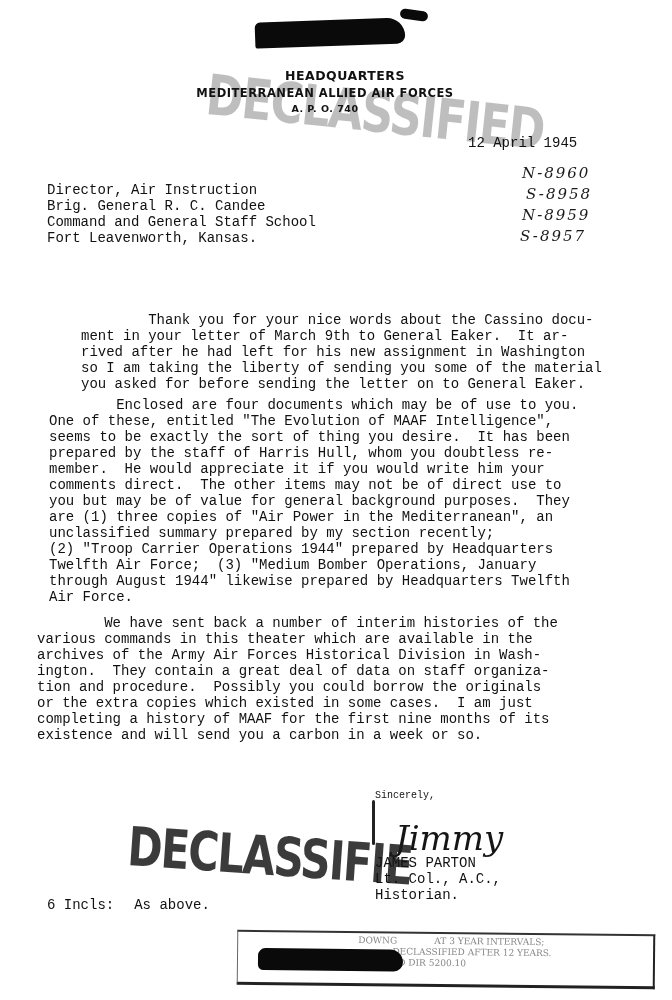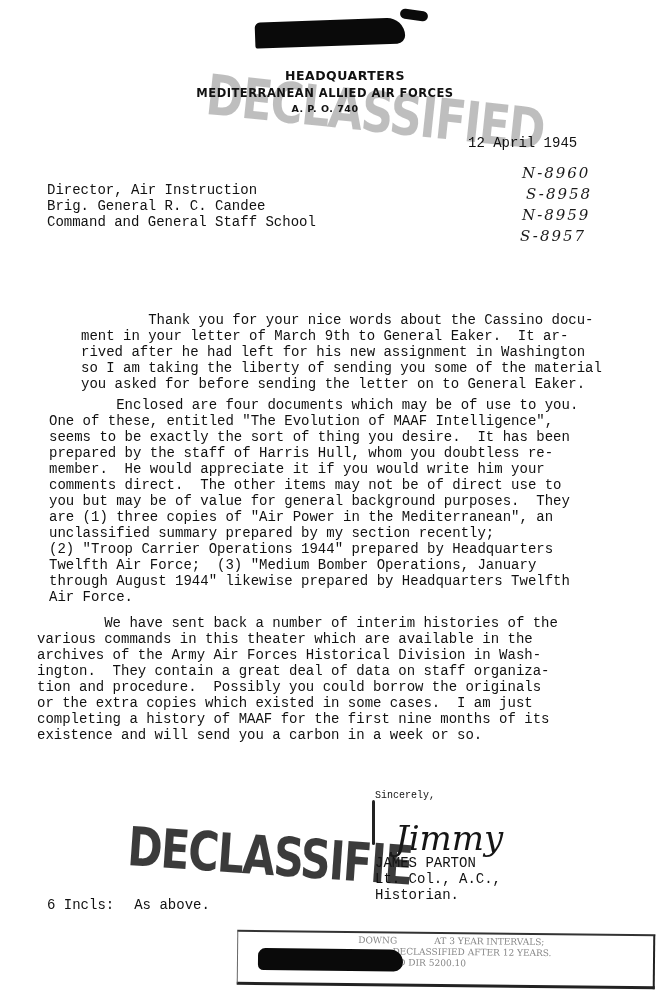--- a/index.html
+++ b/index.html
@@ -224,20 +224,21 @@
     <div>N-8960</div>
     <div>S-8958</div>
     <div>N-8959</div>
     <div>S-8957</div>
   </div>
 
   <div class="addressee">
     <div>Director, Air Instruction</div>
     <div>Brig. General R. C. Candee</div>
     <div>Command and General Staff School</div>
+    <div>Fort Leavenworth, Kansas.</div>
   </div>
 
 
   <div class="para p1">        Thank you for your nice words about the Cassino docu-
 ment in your letter of March 9th to General Eaker.  It ar-
 rived after he had left for his new assignment in Washington
 so I am taking the liberty of sending you some of the material
 you asked for before sending the letter on to General Eaker.</div>
   <div class="para p2">        Enclosed are four documents which may be of use to you.
 One of these, entitled "The Evolution of MAAF Intelligence",

